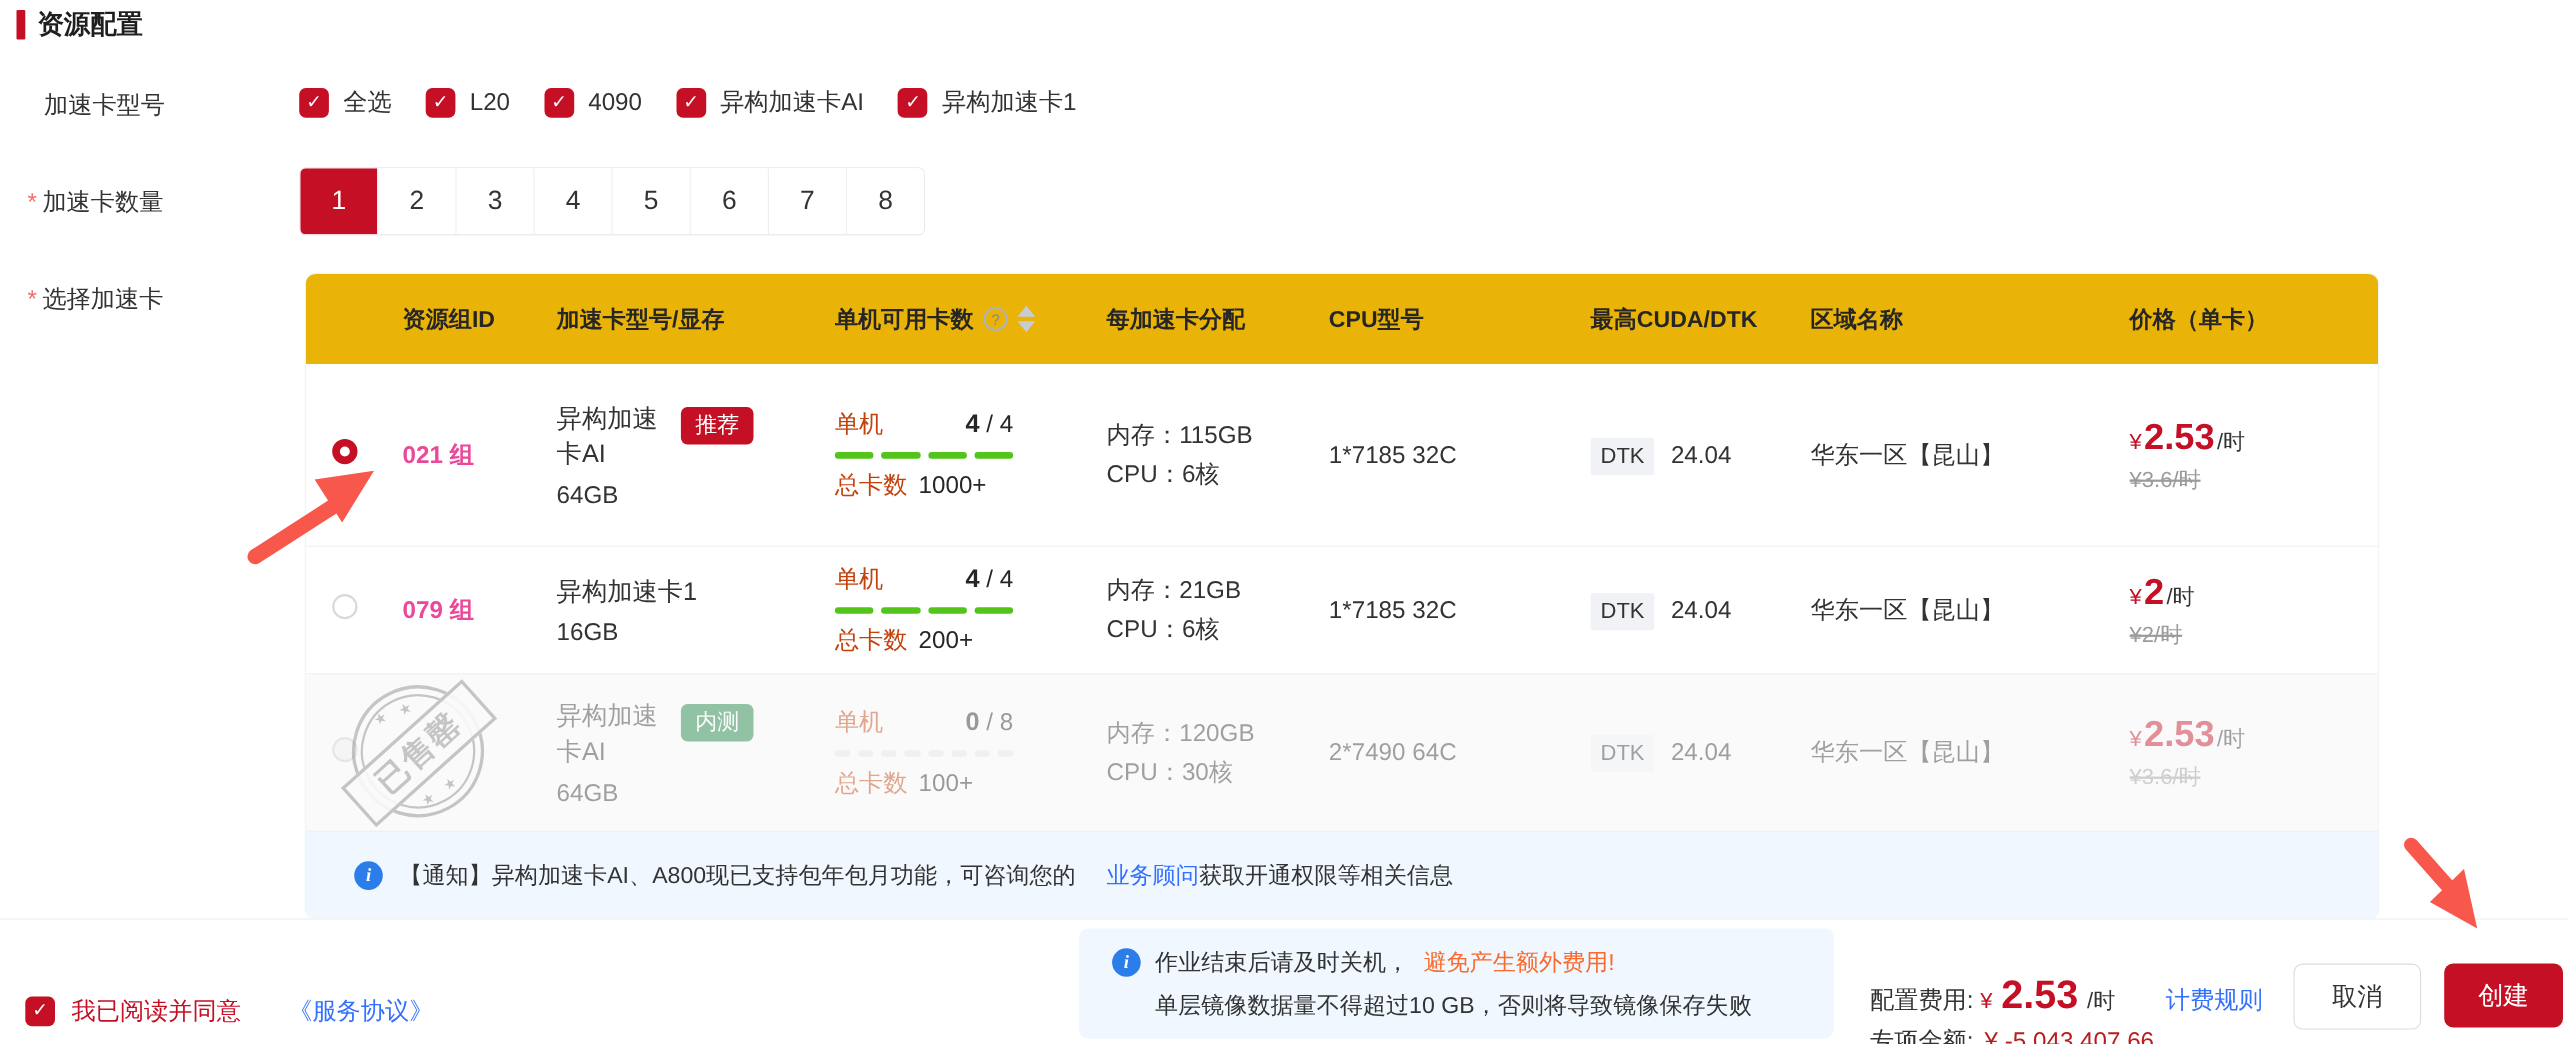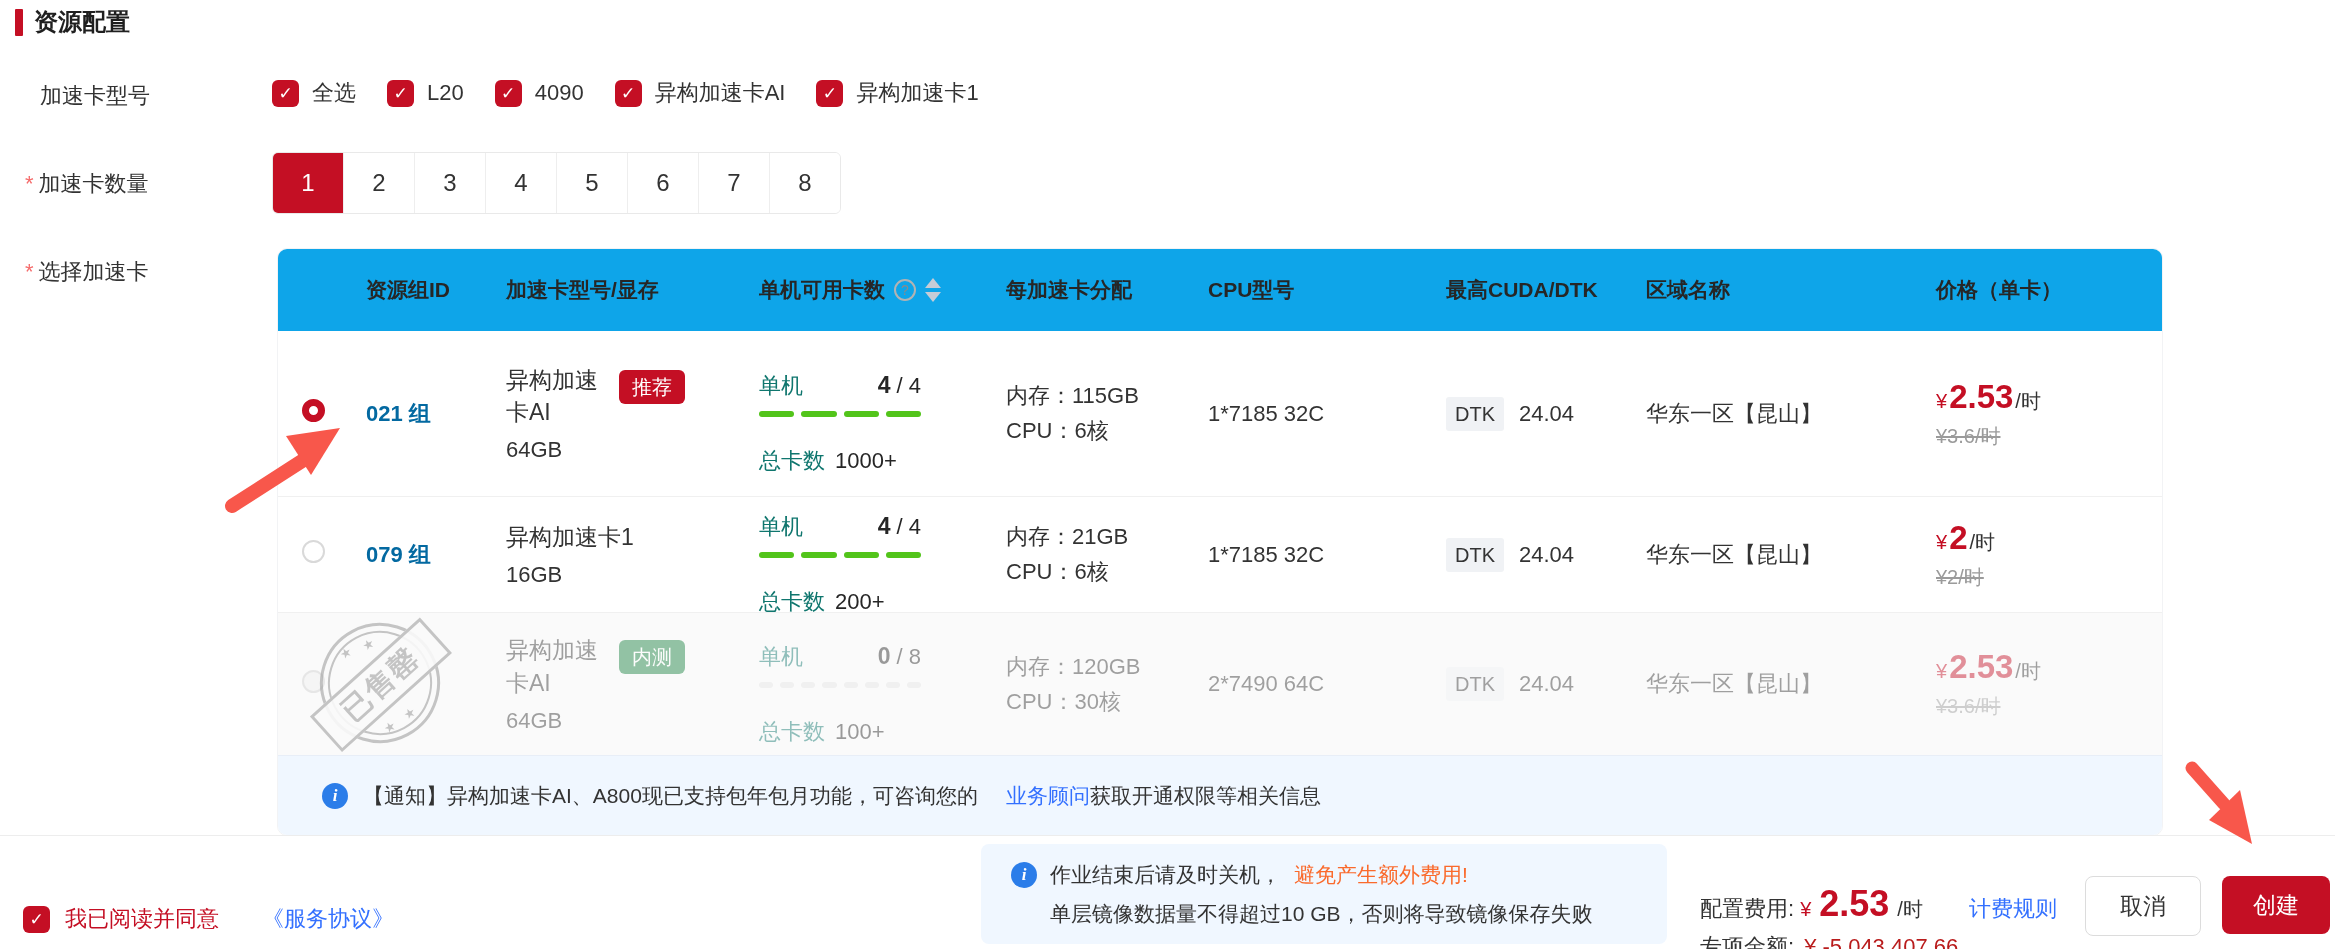--- a/index.html
+++ b/index.html
@@ -40,21 +40,21 @@
   .c{box-sizing:border-box;padding-right:10px;flex:none;}
   .c0{width:88px;padding-left:24px;}
   .c1{width:140px;}
   .c2{width:253px;}
   .c3{width:247px;}
   .c4{width:202px;}
   .c5{width:238px;}
   .c6{width:200px;}
   .c7{width:290px;}
   .c8{width:226px;}
-  .thead{display:flex;align-items:center;height:82px;background:#0ea5e9;font-size:21px;
+  .thead{display:flex;align-items:center;height:82px;background:#eab308;font-size:21px;
          font-weight:bold;color:#262626;}
   .th3{display:flex;align-items:center;gap:9px;}
   .help{width:22px;height:22px;border:2px solid #b3b3b3;border-radius:50%;color:#8a8a8a;
         display:inline-flex;align-items:center;justify-content:center;box-sizing:border-box;cursor:pointer;}
   .help::after{content:"?";font-size:14px;font-weight:normal;}
   .sorter{display:inline-flex;flex-direction:column;gap:4px;cursor:pointer;}
   .tri{width:0;height:0;border-left:8px solid transparent;border-right:8px solid transparent;}
   .tri.up{border-bottom:10px solid #c6ccd6;}
   .tri.down{border-top:10px solid #c6ccd6;}
 
@@ -62,32 +62,32 @@
   .r1{height:165px;}
   .r2{height:115px;border-top:1px solid #f0f0f0;}
   .r3{height:142px;border-top:1px solid #f0f0f0;background:#fafafa;}
   .r3 .c{opacity:.45;}
 
   .radio{display:inline-block;width:23px;height:23px;border-radius:50%;box-sizing:border-box;cursor:pointer;}
   .radio.on{border:7px solid #c40f24;background:#fff;}
   .radio.off{border:2px solid #d9d9d9;background:#fff;}
   .radio.dis{border:2px solid #cfcfcf;background:#efefef;cursor:default;}
 
-  .gid{font-weight:bold;color:#0369a1;}
+  .gid{font-weight:bold;color:#ec4899;}
 
   .m-top{display:flex;align-items:flex-start;gap:13px;}
   .m-name{font-size:23px;line-height:1.4;}
   .m-name.narrow{max-width:100px;}
   .vram{margin-top:9px;}
   .badge{font-size:20px;color:#fff;background:#c40f24;padding:7px 13px;border-radius:6px;
          line-height:1;margin-top:6px;flex:none;}
   .badge.beta{background:#15803d;}
 
   .s-line{display:flex;align-items:baseline;width:162px;}
-  .lbl{color:#0f766e;margin-top:20px;}
+  .lbl{color:#c2410c;}
   .s-val{margin-left:auto;color:#262626;}
   .s-val b{font-size:23px;}
   .bars{display:flex;gap:7px;width:162px;margin:10px 0 9px 0;}
   .bar-seg{height:6px;flex:1;border-radius:3px;}
   .bar-seg.on{background:#52c41a;}
   .bar-seg.off{background:#e4e4e4;}
   .s-line2{display:flex;gap:10px;align-items:baseline;}
   .tv{color:#262626;}
 
   .alloc div{margin:5px 0;}

